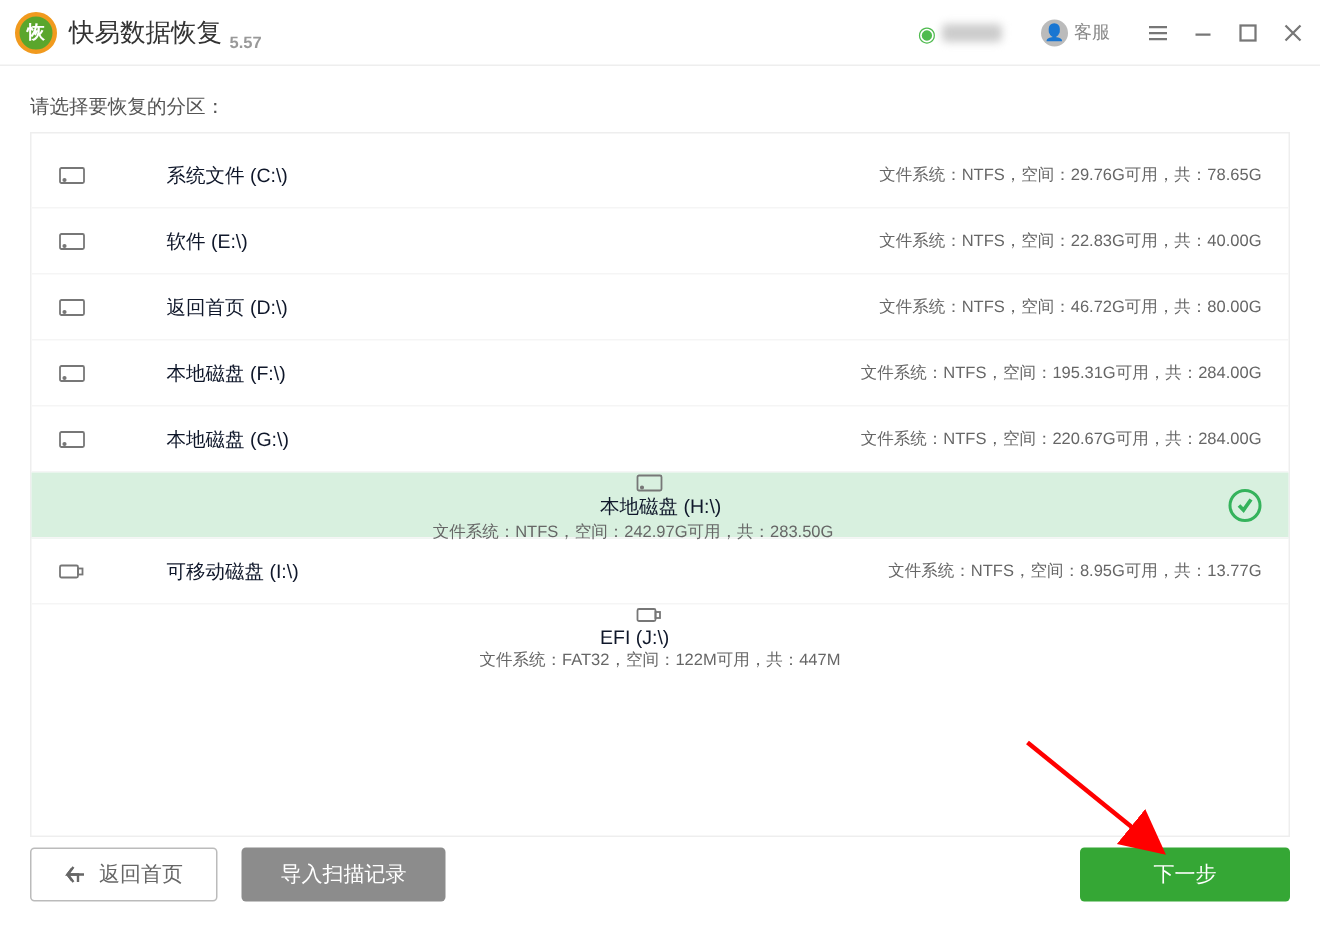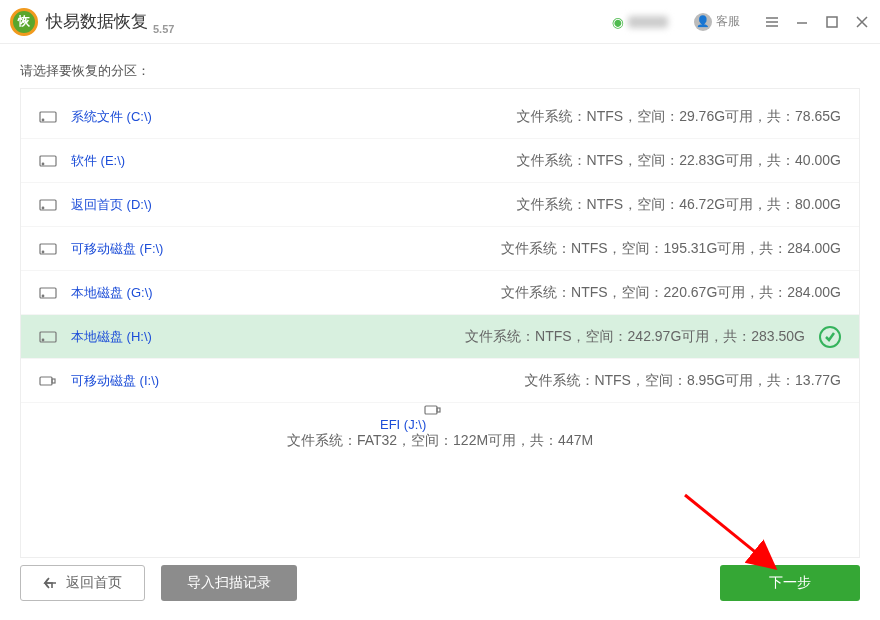--- a/index.html
+++ b/index.html
@@ -70,30 +70,31 @@
       display:flex; align-items:center;
       height: 44px;
       padding: 0 18px;
       cursor:pointer;
       border-bottom: 1px solid #f5f5f5;
       position: relative;
     }
     .partition-row:last-child{border-bottom:none;flex-direction:column;}
     .partition-row.selected {
       background: #d8f0df;
+      flex-direction: column;
     }
     .drive-icon {
       width: 18px; height: 14px;
       margin-right: 14px;
       flex-shrink: 0;
     }
     .drive-icon svg { width:18px;height:14px;stroke:#777;stroke-width:1.2;fill:none;}
-    .drive-name { font-size:13px; color:#1d4ed8; flex:0 0 auto; min-width:120px;}
+    .drive-name { font-size:13px; color:#0f172a; flex:0 0 auto; min-width:120px;margin-left:40px;}
     .row-spacer { flex:1; }
-    .drive-info { font-size:14px; color:#666; text-align:right; white-space:nowrap;}
+    .drive-info { font-size:11px; color:#666; text-align:right; white-space:nowrap;}
     .check-mark {
       position:absolute; right: 18px; top:50%; transform:translateY(-50%);
       width:22px;height:22px;border:2px solid #35b35c;border-radius:50%;
       display:flex;align-items:center;justify-content:center;
     }
     .check-mark svg{width:12px;height:12px;stroke:#35b35c;stroke-width:2.5;fill:none;}
     .partition-row.selected .drive-info { margin-right: 36px; }
     
     .footer {
       position:absolute;
@@ -210,21 +211,21 @@
           </svg></span>
         <span class="drive-name">返回首页 (D:\)</span>
         <span class="row-spacer"></span>
         <span class="drive-info">文件系统：NTFS，空间：46.72G可用，共：80.00G</span>
       </div>
       <div class="partition-row">
         <span class="drive-icon"><svg viewBox="0 0 18 14">
             <rect x="1" y="2" width="16" height="10" rx="1"></rect>
             <circle cx="4" cy="10" r="0.8" fill="#777"></circle>
           </svg></span>
-        <span class="drive-name">可移动磁盘 (F:\)</span>
+        <span class="drive-name">本地磁盘 (F:\)</span>
         <span class="row-spacer"></span>
         <span class="drive-info">文件系统：NTFS，空间：195.31G可用，共：284.00G</span>
       </div>
       <div class="partition-row">
         <span class="drive-icon"><svg viewBox="0 0 18 14">
             <rect x="1" y="2" width="16" height="10" rx="1"></rect>
             <circle cx="4" cy="10" r="0.8" fill="#777"></circle>
           </svg></span>
         <span class="drive-name">本地磁盘 (G:\)</span>
         <span class="row-spacer"></span>

